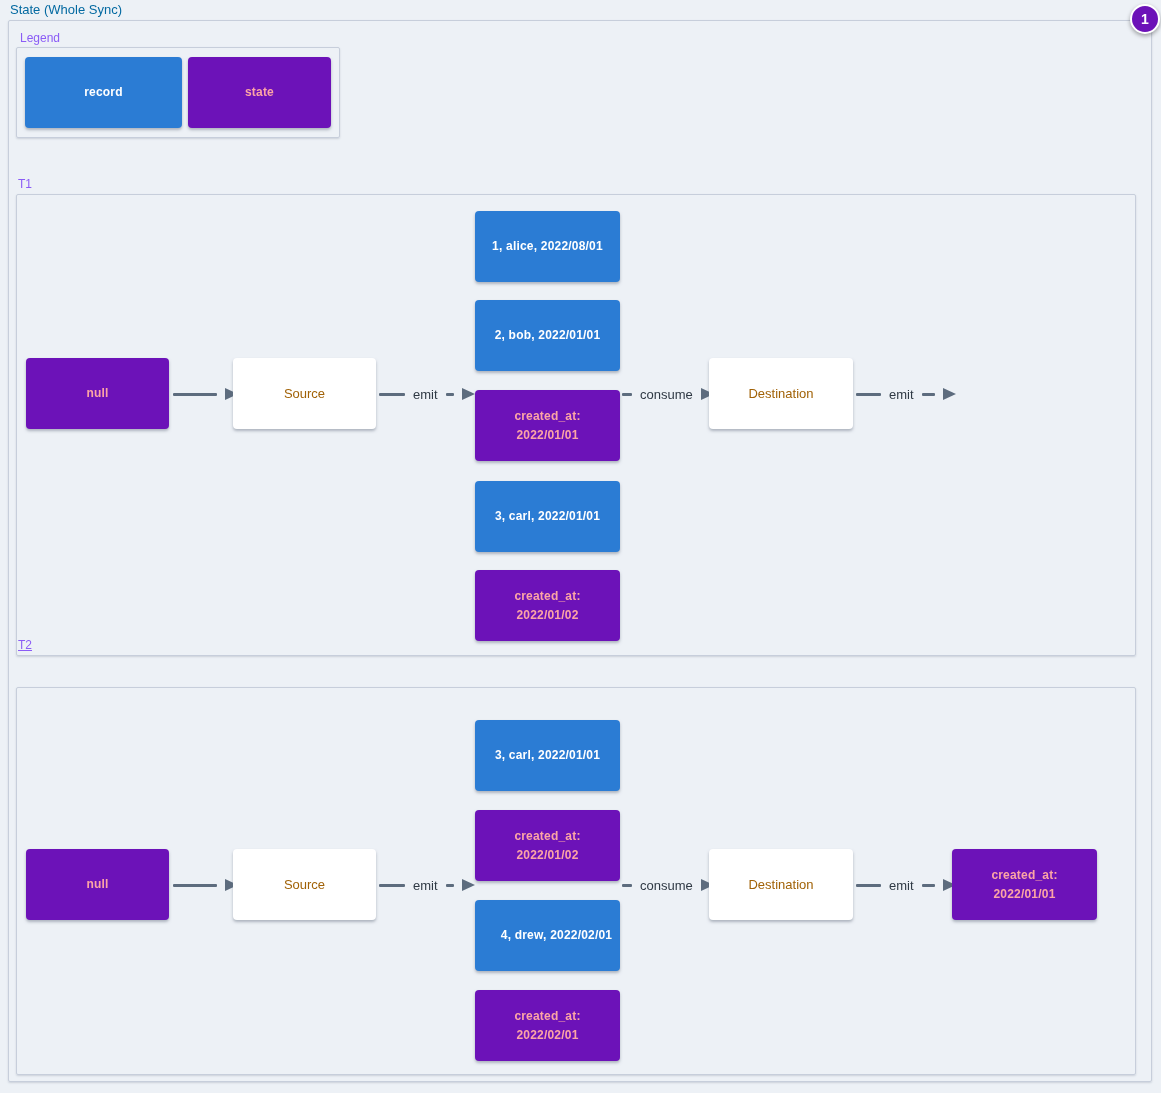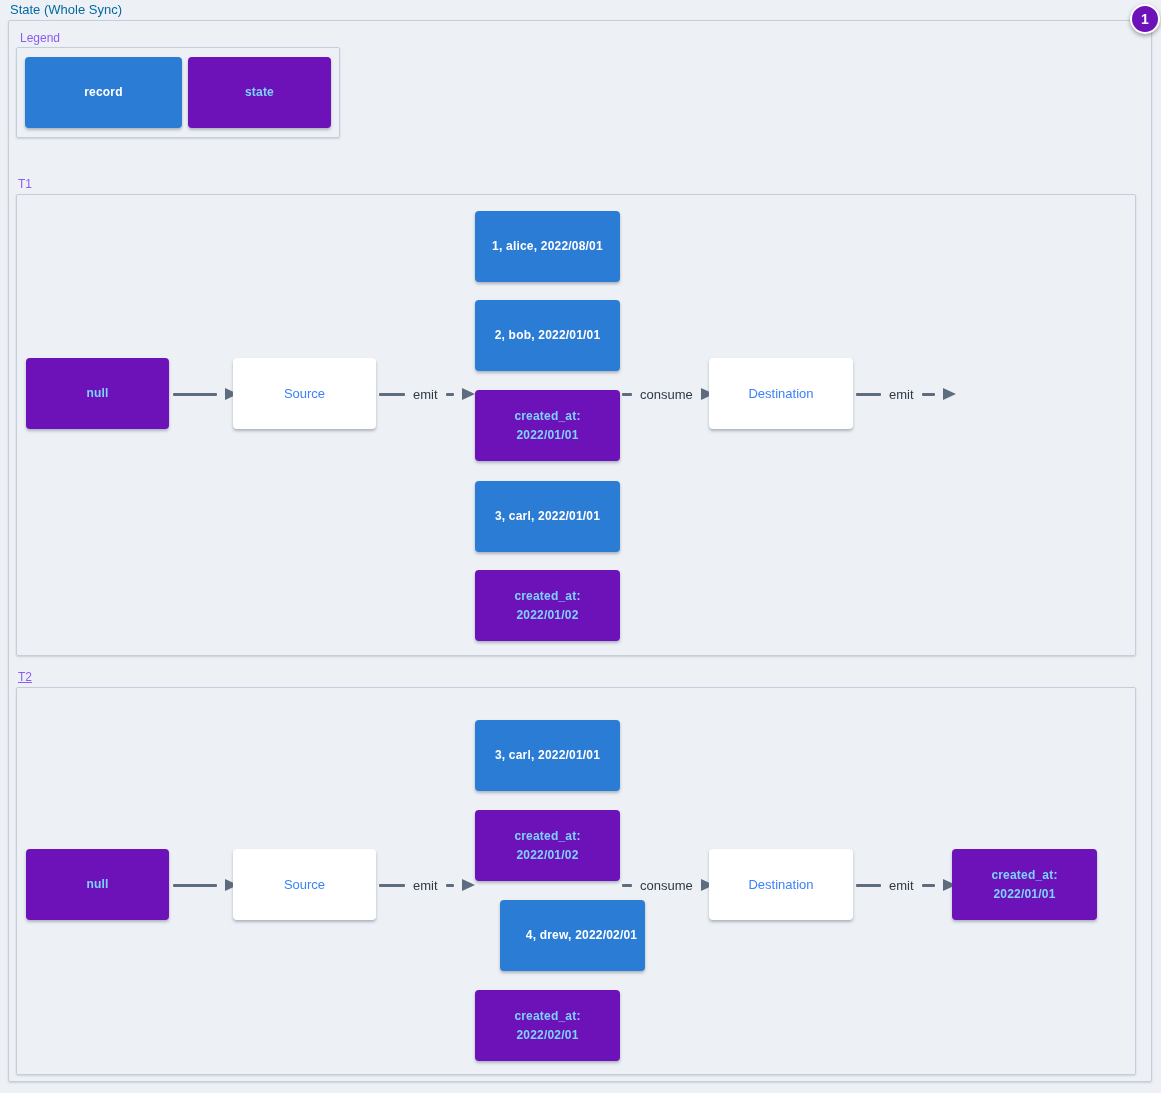--- a/index.html
+++ b/index.html
@@ -25,22 +25,22 @@
   .frame-label{
     position:absolute;font-size:12px;color:#8b5cf6;
   }
   .node{
     position:absolute;width:143px;height:71px;border-radius:4px;
     display:flex;align-items:center;justify-content:center;text-align:center;
     box-shadow:0 2px 3px rgba(110,120,135,0.5);
     white-space:pre-line;line-height:19px;
   }
   .node.record{background:var(--record-blue);color:#fff;font-size:12px;font-weight:700;letter-spacing:0.2px;}
-  .node.state{background:var(--state-purple);color:#7dd3fc;font-size:12px;font-weight:700;letter-spacing:0.2px;}
-  .node.plain{background:#ffffff;color:#3b82f6;font-size:13px;font-weight:400;}
+  .node.state{background:var(--state-purple);color:#fca5a5;font-size:12px;font-weight:700;letter-spacing:0.2px;}
+  .node.plain{background:#ffffff;color:#a16207;font-size:13px;font-weight:400;}
   .stack-node{width:145px;}
   .arrow{
     position:absolute;height:24px;display:flex;align-items:center;gap:8px;
   }
   .arrow .seg{height:3px;background:var(--arrow-gray);border-radius:1px;}
   .arrow .head{
     width:0;height:0;border-left:13px solid var(--arrow-gray);
     border-top:6px solid transparent;border-bottom:6px solid transparent;
   }
   .arrow .arrow-label{font-size:13px;color:#2f3944;}
@@ -102,21 +102,21 @@
 
   <div class="node plain" style="left:709px;top:358px;width:144px;">Destination</div>
 
   <div class="arrow" style="left:856px;top:382px;">
     <span class="seg" style="width:25px;"></span>
     <span class="arrow-label">emit</span>
     <span class="seg" style="width:13px;"></span>
     <span class="head"></span>
   </div>
 
-  <div class="frame-label" style="left:18px;top:670px;text-decoration:underline;">T2</div>
+  <div class="frame-label" style="left:18px;top:638px;text-decoration:underline;">T2</div>
   <div class="frame" style="left:16px;top:687px;width:1120px;height:388px;"></div>
 
   <div class="node state" style="left:26px;top:849px;">null</div>
 
   <div class="arrow" style="left:173px;top:873px;">
     <span class="seg" style="width:44px;"></span>
     <span class="head"></span>
   </div>
 
   <div class="node plain" style="left:233px;top:849px;">Source</div>
@@ -124,21 +124,21 @@
   <div class="arrow" style="left:379px;top:873px;">
     <span class="seg" style="width:26px;"></span>
     <span class="arrow-label">emit</span>
     <span class="seg" style="width:8px;"></span>
     <span class="head"></span>
   </div>
 
   <div class="node record stack-node" style="left:475px;top:720px;">3, carl, 2022/01/01</div>
   <div class="node state stack-node" style="left:475px;top:810px;">created_at:
 2022/01/02</div>
-  <div class="node record stack-node" style="left:500px;top:900px;padding-left:18px;">4, drew, 2022/02/01</div>
+  <div class="node record stack-node" style="left:475px;top:900px;padding-left:18px;">4, drew, 2022/02/01</div>
   <div class="node state stack-node" style="left:475px;top:990px;">created_at:
 2022/02/01</div>
 
   <div class="arrow" style="left:622px;top:873px;">
     <span class="seg" style="width:10px;"></span>
     <span class="arrow-label">consume</span>
     <span class="head"></span>
   </div>
 
   <div class="node plain" style="left:709px;top:849px;width:144px;">Destination</div>

